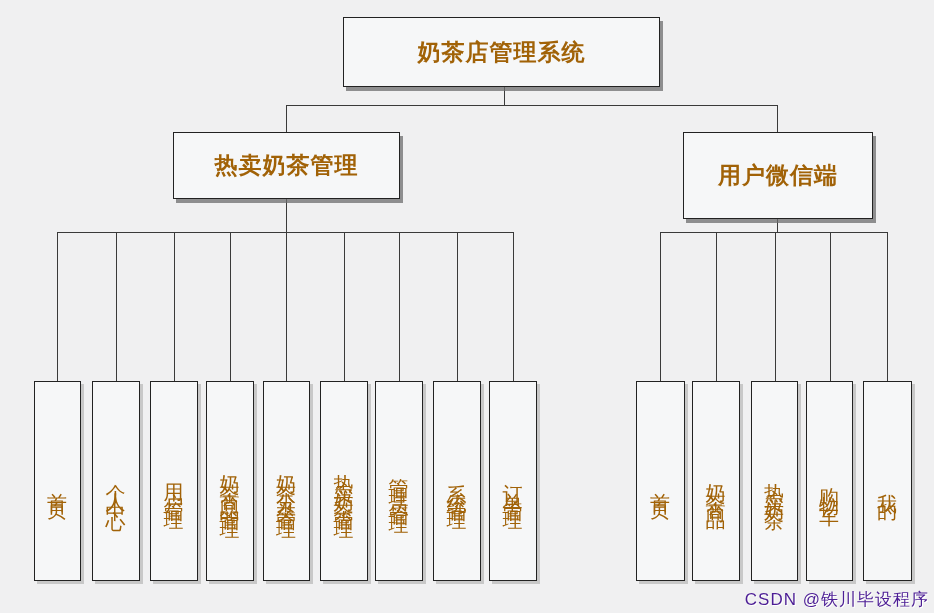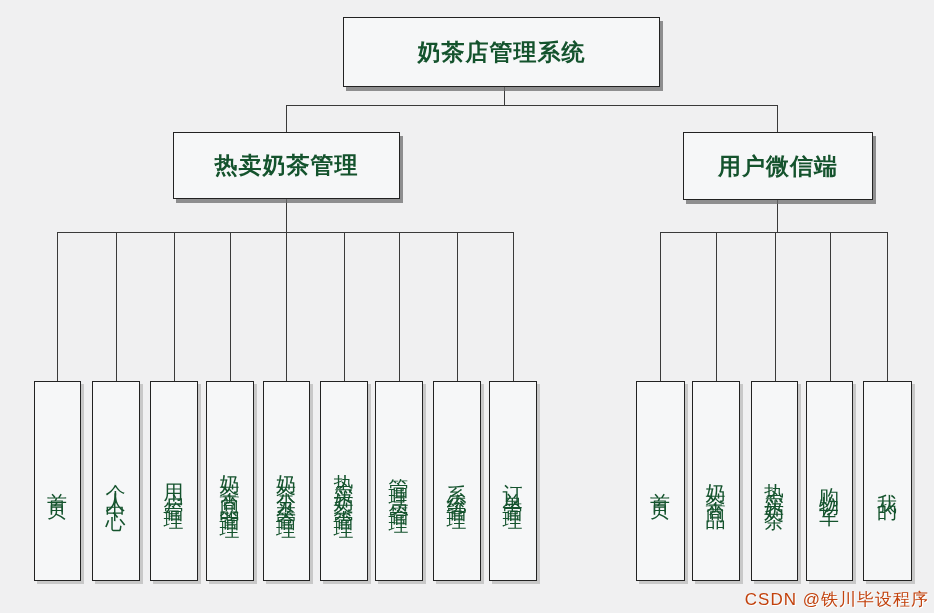--- a/index.html
+++ b/index.html
@@ -24,21 +24,21 @@
   .line.v { width: 1px; }
   .line.h { height: 1px; }
   
   .node {
     position: absolute;
     background: #f6f7f8;
     border: 1px solid #222222;
     display: flex;
     align-items: center;
     justify-content: center;
-    color: #14532d;
+    color: #a16207;
     box-sizing: border-box;
   }
   .node.header {
     font-size: 23px;
     font-weight: bold;
     letter-spacing: 1px;
     box-shadow: 3px 4px 0 rgba(110,110,110,0.75);
   }
   .node.leaf {
     top: 381px;
@@ -52,21 +52,21 @@
     line-height: 1;
     letter-spacing: 9px;
     margin-bottom: -9px;
     white-space: nowrap;
   }
   .watermark {
     position: absolute;
     right: 5px;
     bottom: 2px;
     font-size: 17px;
-    color: #c2410c;
+    color: #4c1d95;
     text-shadow: 1px 1px 0 #ffffff;
     font-family: "Liberation Sans", "DejaVu Sans", sans-serif;
     letter-spacing: 1px;
   }
 </style>
 </head>
 <body>
 
 <div class="canvas">
 
@@ -95,21 +95,21 @@
   <div class="line v" style="left:830px;top:232px;height:149px"></div>
   <div class="line v" style="left:887px;top:232px;height:149px"></div>
 
   <div class="node header" style="left:343px;top:17px;width:317px;height:70px">
     <span>奶茶店管理系统</span>
   </div>
 
   <div class="node header" style="left:173px;top:132px;width:227px;height:67px">
     <span>热卖奶茶管理</span>
   </div>
-  <div class="node header" style="left:683px;top:132px;width:190px;height:68px">
+  <div class="node header" style="left:683px;top:132px;width:190px;height:87px">
     <span>用户微信端</span>
   </div>
 
   <div class="node leaf" style="left:34px;width:47px">
     <span class="vtext">首页</span>
   </div>
   <div class="node leaf" style="left:92px;width:48px">
     <span class="vtext">个人中心</span>
   </div>
   <div class="node leaf" style="left:150px;width:48px">

